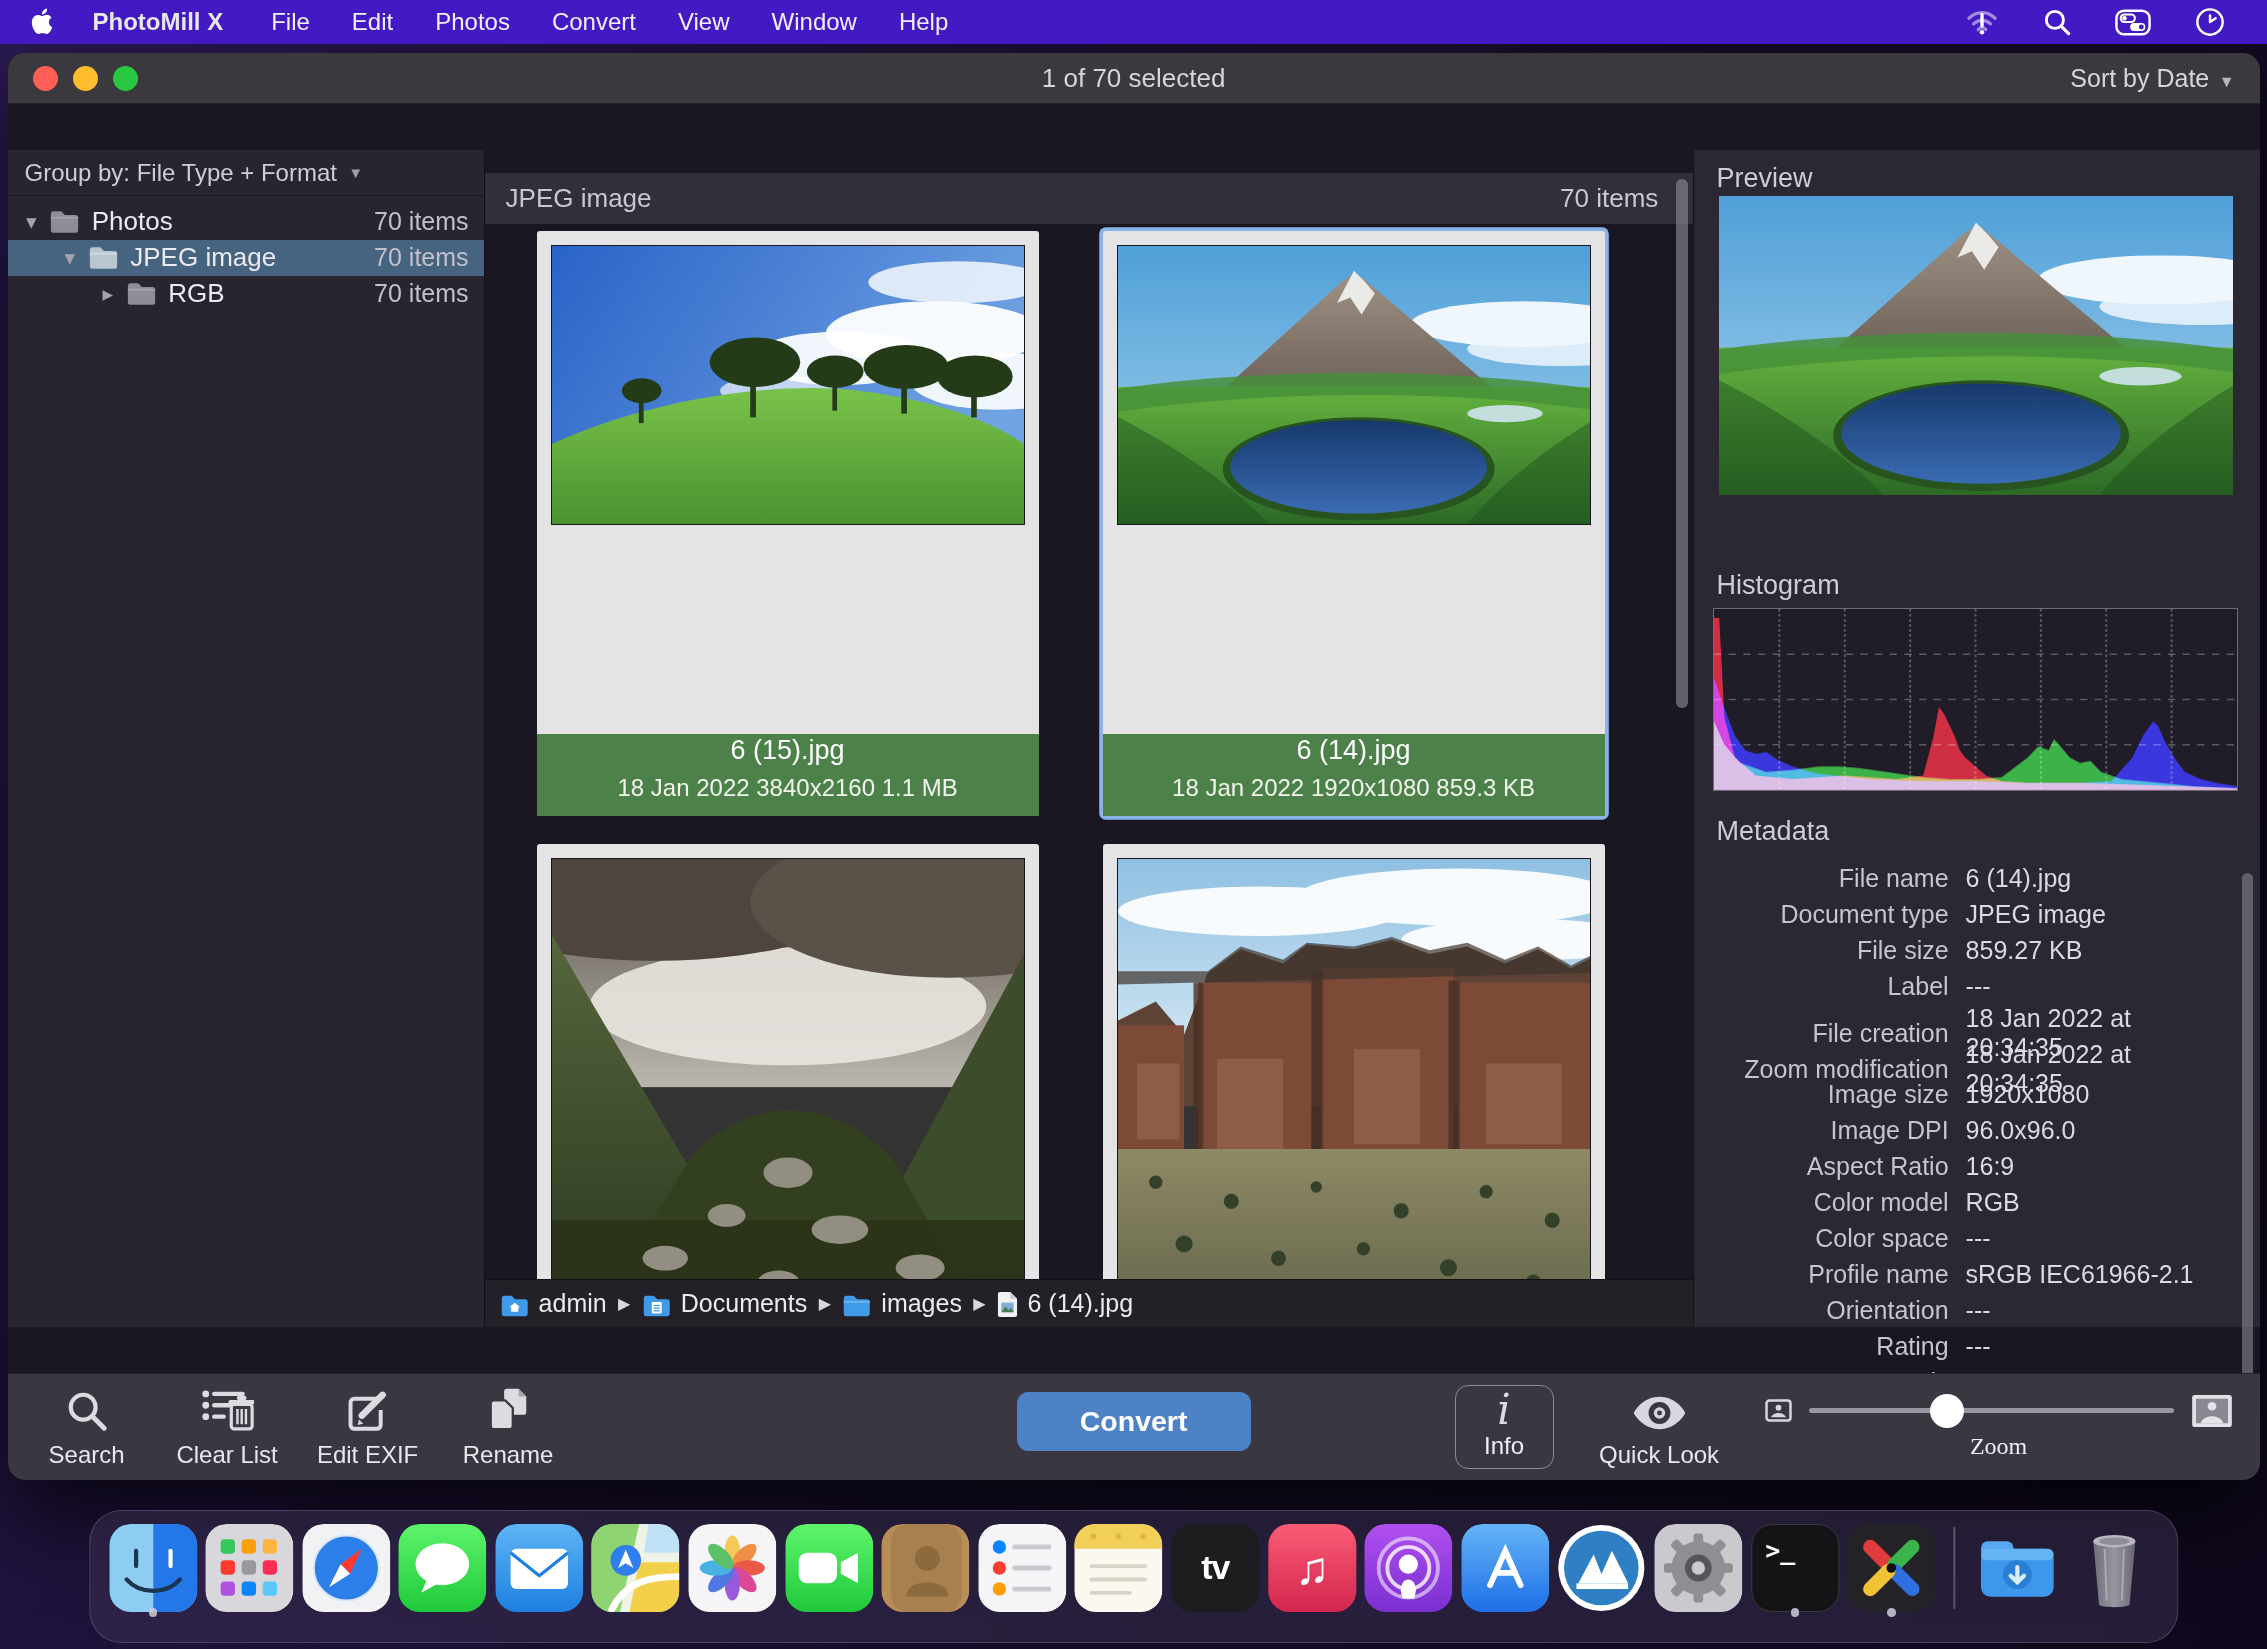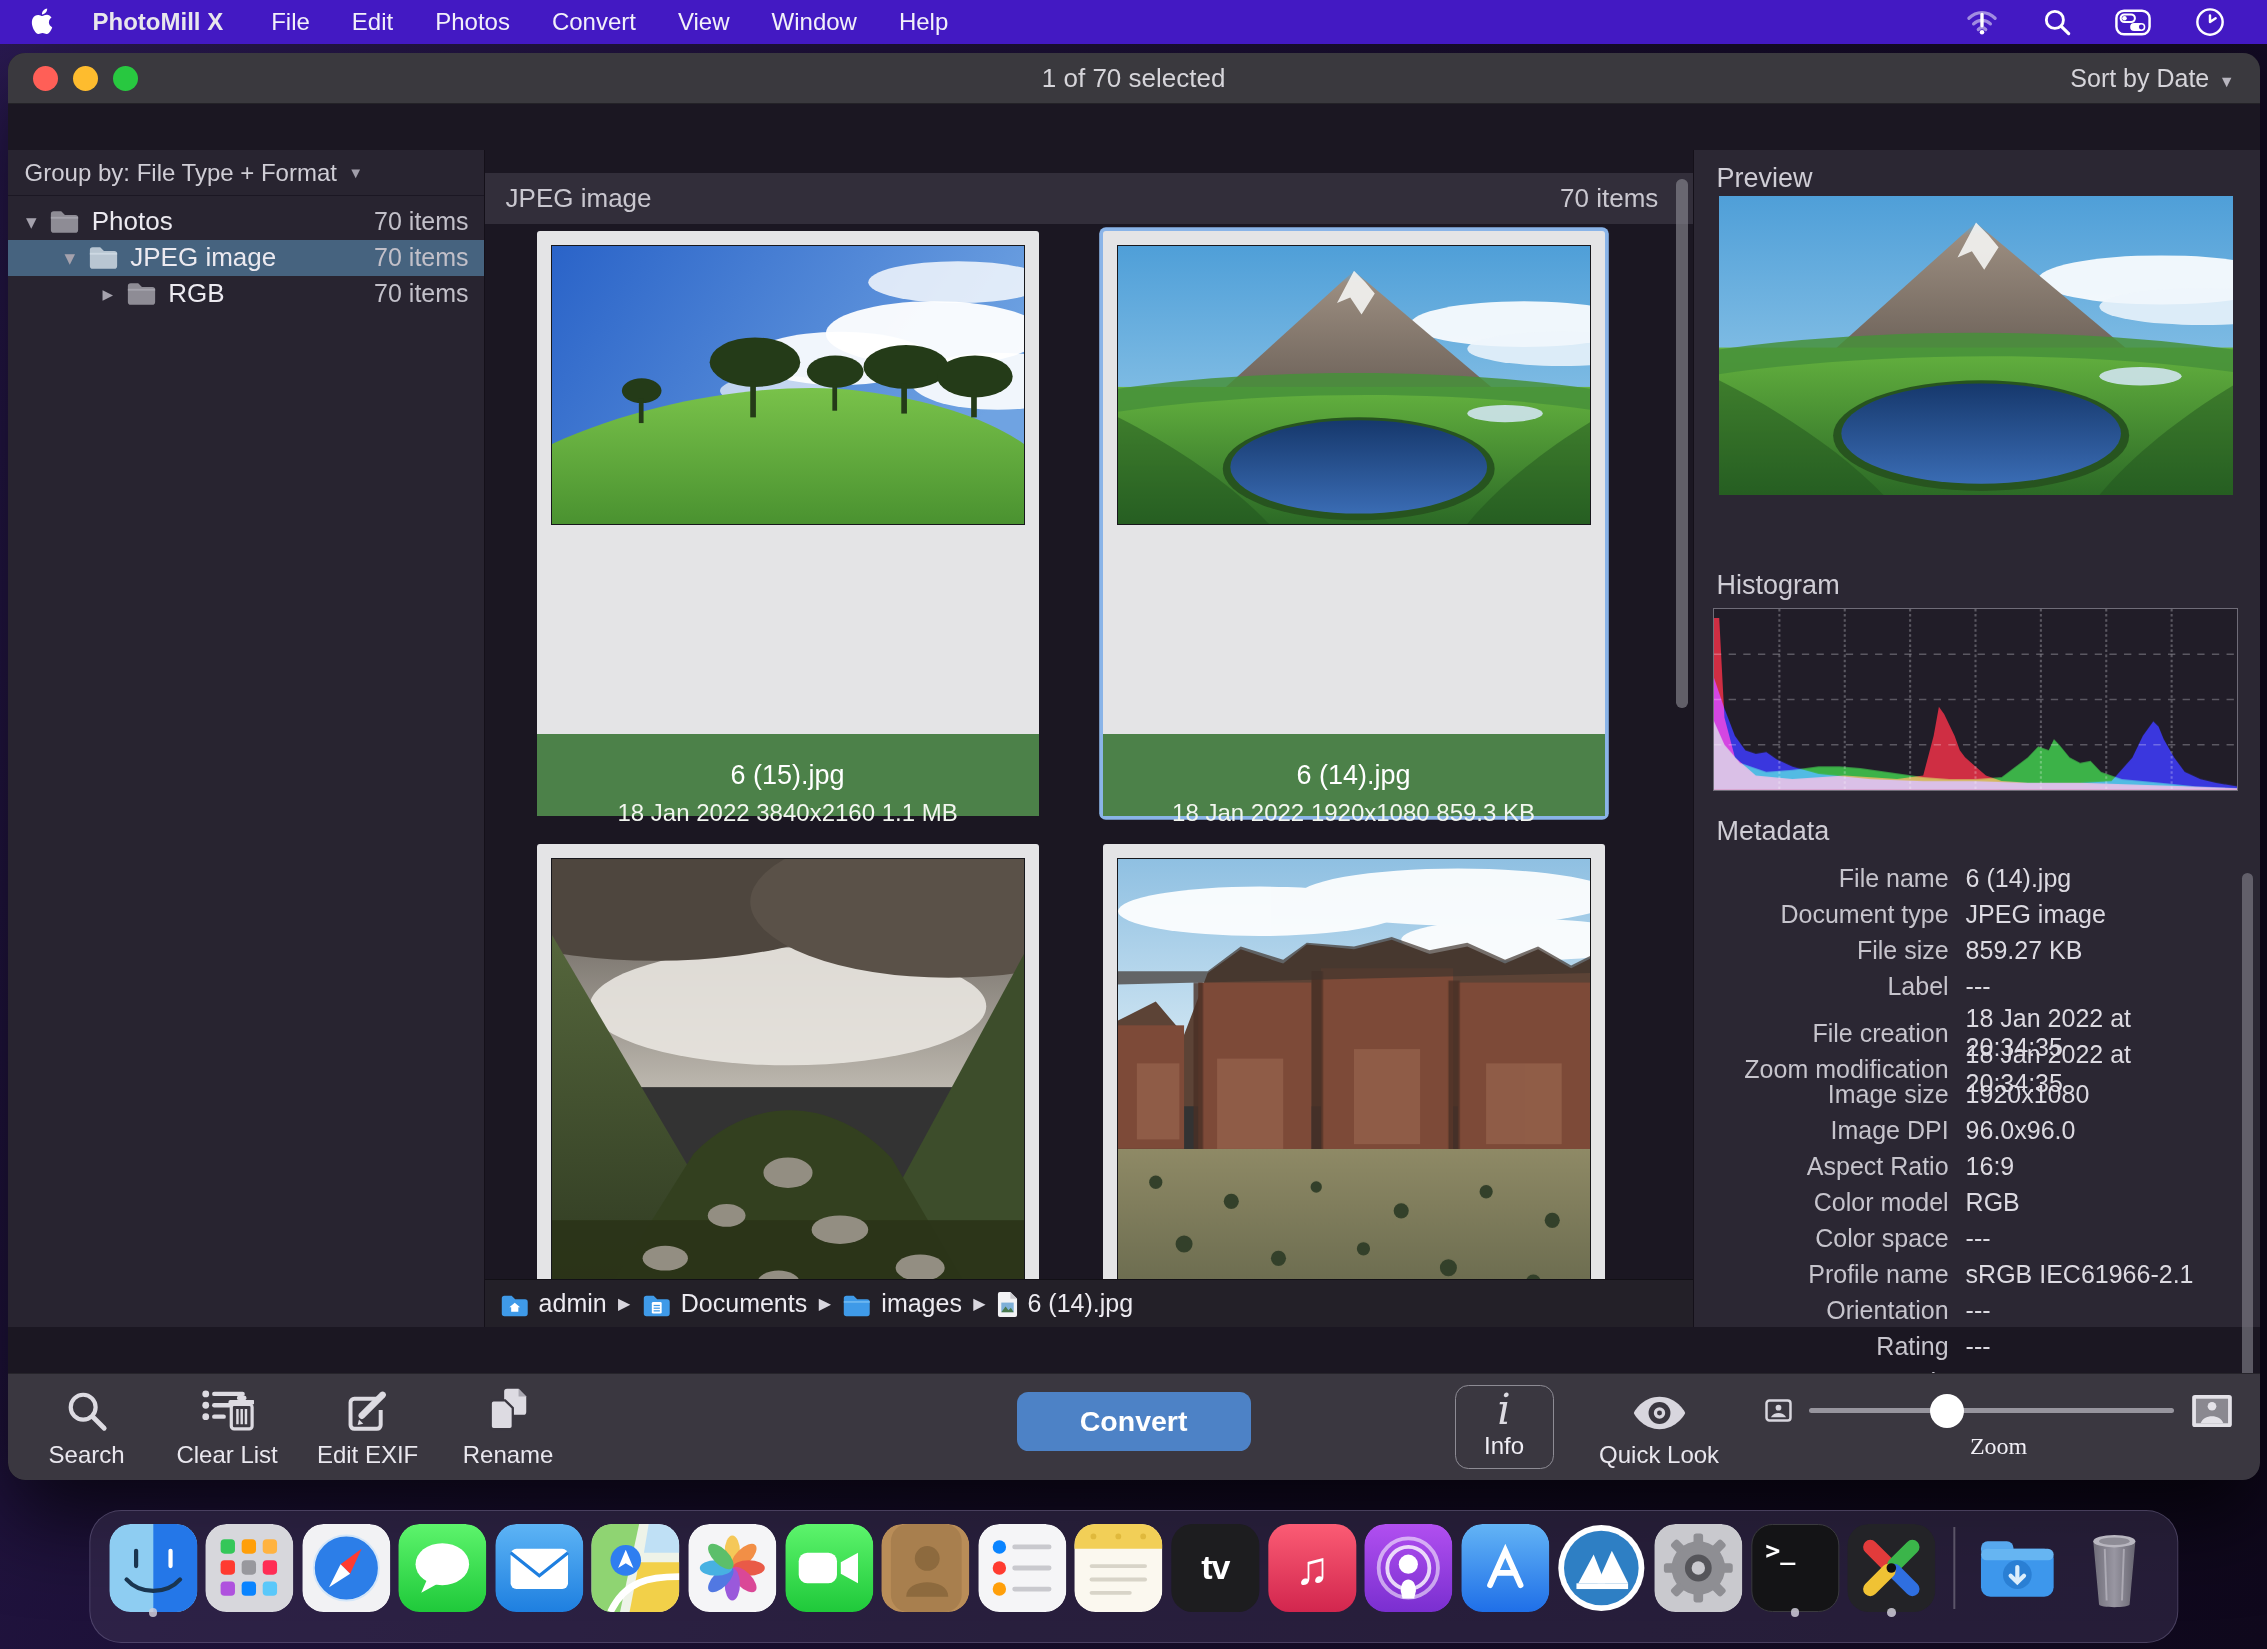--- a/index.html
+++ b/index.html
@@ -46,21 +46,21 @@
   .content{flex:1;position:relative;background:#1b1722;min-width:0;}
   .grid-clip{position:absolute;left:0;right:0;top:0;bottom:48px;overflow:hidden;}
   .groupheader{position:absolute;left:0;right:0;top:23px;height:51px;background:#322e3a;
     display:flex;align-items:center;padding:0 21px;font-size:26px;color:#c9c7cf;}
   .groupheader .ghcount{margin-left:auto;font-size:26px;color:#c9c7cf;padding-right:13.3px;}
   .card{position:absolute;width:502px;height:585px;background:#e4e4e6;border-radius:2.9px;}
   .card.selected{box-shadow:0 0 0 3.8px #8ab4e8;}
   .card .photo{position:absolute;left:14.3px;top:14.3px;width:474px;border:1.9px solid #17171c;background:#333;overflow:hidden;}
   .photo.land{height:280px}.photo.port{height:463px}
   .card .footer{position:absolute;left:0;right:0;bottom:0;height:82px;background:#4c8149;color:#fff;
-    text-align:center;padding-top:26px;}
+    text-align:center;padding-top:1px;}
   .card .fname{font-size:27px;font-weight:500;}
   .card .fdetails{font-size:24px;margin-top:7.6px;color:#f2f6ef;}
   .vscroll{position:absolute;right:4.8px;top:28.5px;width:11.4px;height:529px;border-radius:5.7px;background:#87858f;opacity:.65;}
   .breadcrumb{position:absolute;left:0;right:0;bottom:0;height:48px;background:#232028;border-top:1px solid #121016;
     display:flex;align-items:center;padding-left:15px;gap:11.4px;font-size:25px;color:#eceaf0;z-index:5;}
   .crumb{display:flex;align-items:flex-end;gap:9.5px;}
   .crumbsep{color:#d8d6de;font-size:16px;}
   
   .inspector{width:567px;flex:none;background:#2b2733;border-left:1px solid #141019;position:relative;font-size:25px;}
   .insp-title{position:absolute;left:23px;font-size:27px;color:#cfcdd5;}

